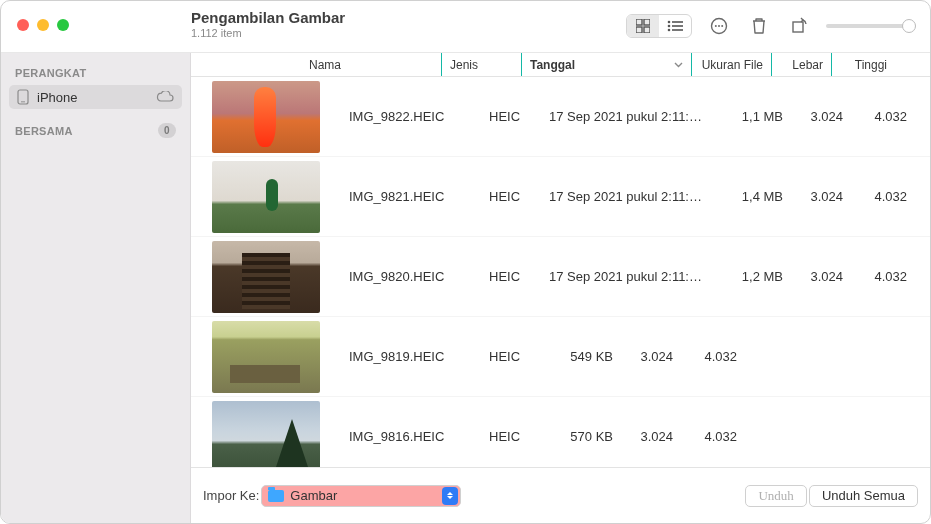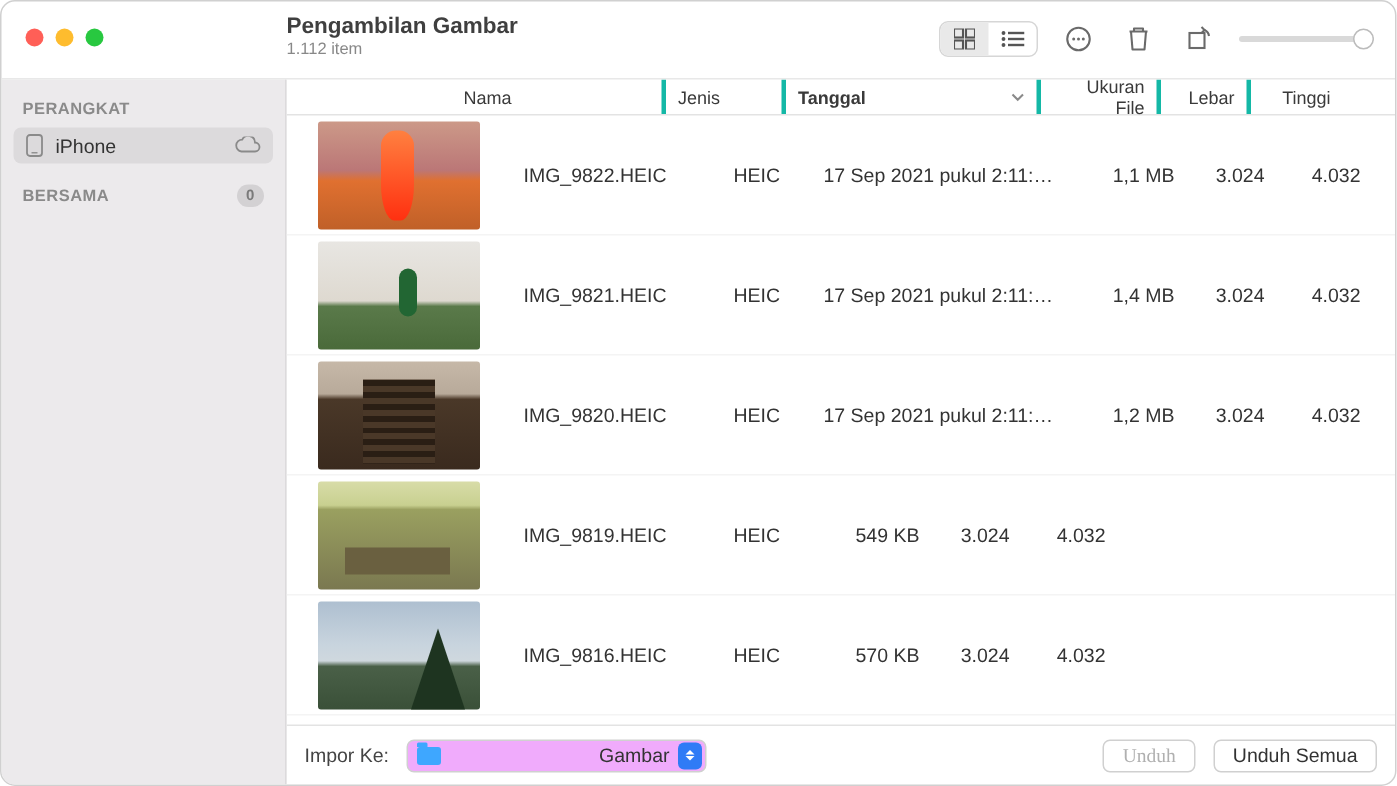--- a/index.html
+++ b/index.html
@@ -126,21 +126,21 @@
     
     .thead {
       height: 24px;
       border-bottom: 1px solid #e3e3e3;
       display: flex;
       align-items: center;
       font-size: 12px;
       color: #3a3a3a;
       padding-left: 110px;
     }
-    .th { padding: 0 8px; border-left: 3px solid #14b8a6; height: 100%; display: flex; align-items: center; }
+    .th { padding: 0 8px; border-left: 1px solid #14b8a6; height: 100%; display: flex; align-items: center; }
     .th:first-child { border-left: none; }
     .th.sort { font-weight: 600; justify-content: space-between; margin-left: 20px; }
     .th.sort svg { color: #8a8a8a; }
     .col-name { width: 140px; }
     .col-type { width: 60px; }
     .col-date { width: 170px; }
     .col-size { width: 80px; text-align: right; justify-content: flex-end; }
     .col-w { width: 60px; text-align: right; justify-content: flex-end; }
     .col-h { width: 64px; text-align: right; justify-content: flex-end; }
     .rows { flex: 1; overflow: auto; }
@@ -163,36 +163,35 @@
     .t2 { background: linear-gradient(180deg,#e8e6e2 0%,#ded9d0 55%,#5a7a4a 60%,#4a6a3a 100%);position:relative;}
     .t2::after{content:"";position:absolute;left:54px;top:18px;width:12px;height:32px;background:#263;border-radius:6px;}
     .t3 { background: linear-gradient(180deg,#c6b8a8 0%,#b8aa9a 30%,#4a3828 35%,#3a2a1e 100%);position:relative;}
     .t3::after{content:"";position:absolute;left:30px;top:12px;width:48px;height:56px;background:repeating-linear-gradient(180deg,#2a1e14 0 4px,#4a3828 4px 8px);}
     .t4 { background: linear-gradient(180deg,#d8dca8 0%,#c8d090 22%,#9aa060 26%,#7a7850 100%);position:relative;}
     .t4::after{content:"";position:absolute;left:18px;top:44px;width:70px;height:18px;background:#6a6040;}
     .t5 { background: linear-gradient(180deg,#aebfd0 0%,#c8d4de 40%,#cfd8de 55%,#4a6048 60%,#3a5038 100%);position:relative;}
     .t5::after{content:"";position:absolute;right:10px;bottom:0;width:0;height:0;border-left:18px solid transparent;border-right:18px solid transparent;border-bottom:54px solid #1e3420;}
     
     .footer {
-      height: 40px;
+      height: 56px;
       border-top: 1px solid #e3e3e3;
       display: flex;
       align-items: center;
       padding: 0 12px;
-      gap: 12px;
+      gap: 2px;
       font-size: 13px;
     }
     .footer .label { color: #444; }
     .select {
       display: flex; align-items: center; gap: 6px;
       border: 1px solid #d0d0d0; border-radius: 5px;
       height: 22px; padding: 0 2px 0 6px;
       min-width: 200px;
-      background: #f0abfc;
-      text-align: right;
+      background: #fca5a5;
     }
     .select .folder-ico { width: 16px; height: 12px; background:#3ea7ff; border-radius:2px; position:relative;}
     .select .folder-ico::before{content:"";position:absolute;top:-3px;left:0;width:7px;height:3px;background:#3ea7ff;border-radius:1px 1px 0 0;}
     .select .sel-text { flex: 1; color: #333; }
     .select .sel-arrows {
       width: 16px; height: 18px; background:#2f7bf6; border-radius:4px;
       display:flex;flex-direction:column;align-items:center;justify-content:center;gap:1px;
     }
     .select .sel-arrows::before,.select .sel-arrows::after{
       content:"";width:0;height:0;border-left:3px solid transparent;border-right:3px solid transparent;

